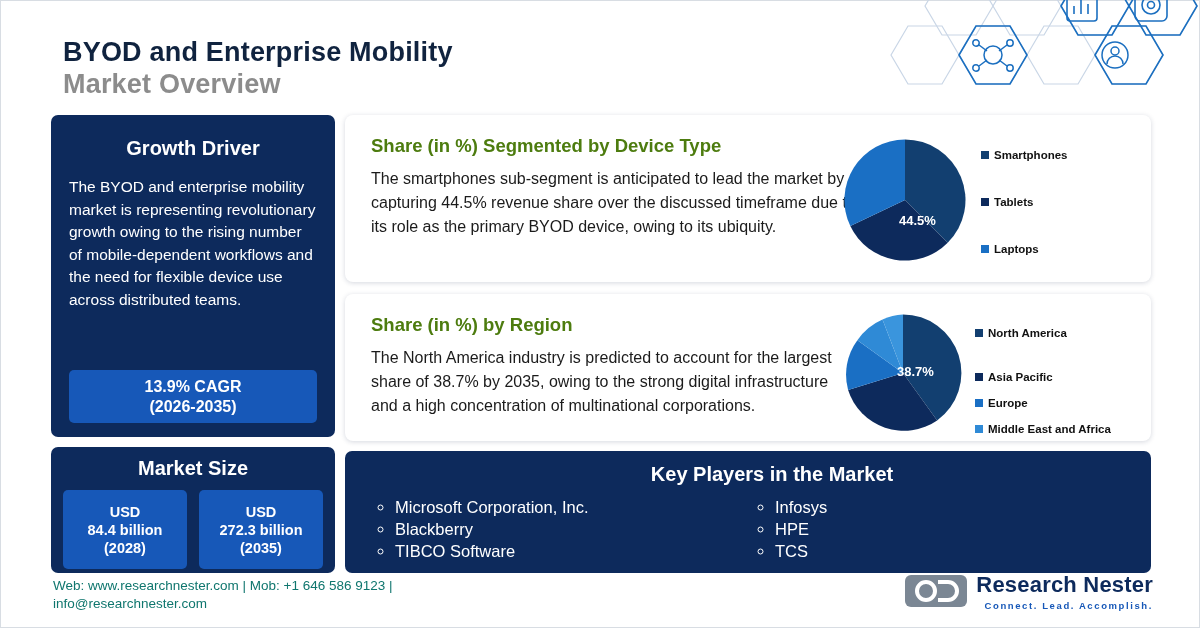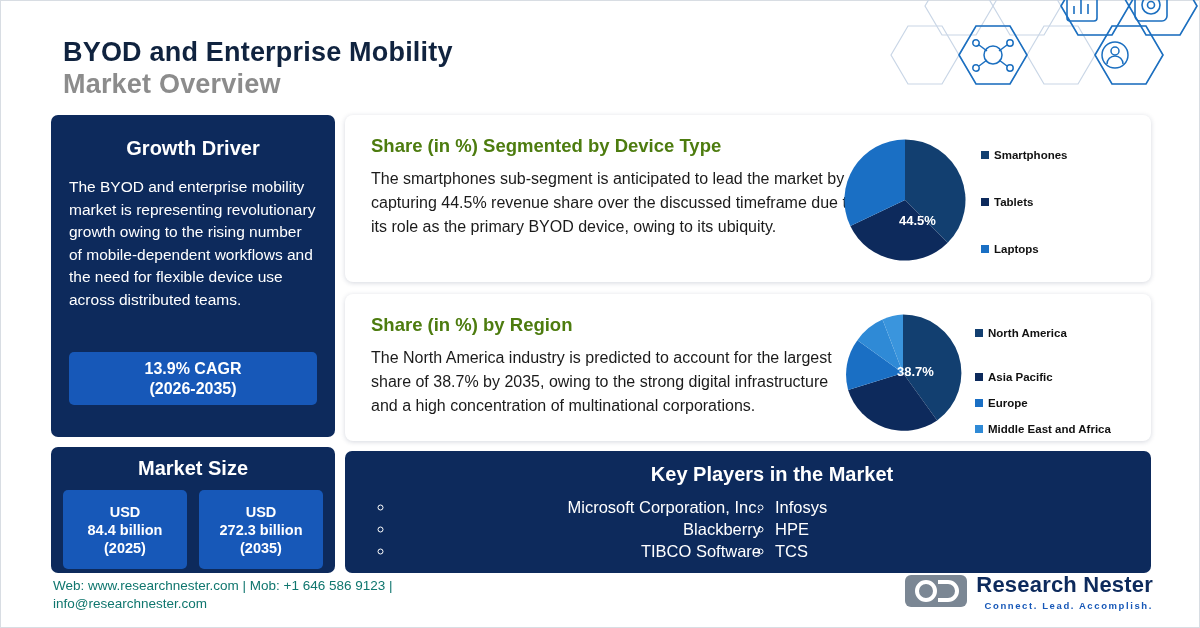--- a/index.html
+++ b/index.html
@@ -36,21 +36,21 @@
   }
   .growth-title {
     text-align: center; color: #ffffff; font-size: 20px; font-weight: bold;
     margin-top: 22px;
   }
   .growth-body {
     color: #ffffff; font-size: 15.5px; line-height: 22.5px;
     margin: 16px 18px 0 18px;
   }
   .cagr-box {
-    position: absolute; left: 18px; bottom: 32px; width: 248px; height: 53px;
+    position: absolute; left: 18px; bottom: 14px; width: 248px; height: 53px;
     background: #1758b8; border-radius: 5px; color: #fff; text-align: center;
     display: flex; flex-direction: column; justify-content: center;
     font-size: 16px; font-weight: bold; line-height: 20px;
   }
   .msize-card {
     position: absolute; left: 50px; top: 446px; width: 284px; height: 126px;
     background: #0d2a5c; border-radius: 7px;
   }
   .msize-title {
     text-align: center; color: #fff; font-size: 20px; font-weight: bold; margin-top: 10px;
@@ -92,21 +92,21 @@
     background: #0d2a5c; border-radius: 7px;
   }
   .players-title {
     text-align: center; color: #fff; font-size: 20px; font-weight: bold; margin-top: 12px; padding-left: 48px;
   }
   .players-cols {
     display: flex; margin-top: 10px; padding-left: 36px; color: #fff; font-size: 16.5px;
   }
   .players-cols ul { list-style: circle; margin-left: 14px; }
   .players-cols li { line-height: 22px; }
-  .col-a { width: 380px; text-align: right; }
+  .col-a { width: 380px; }
   
   .footer {
     position: absolute; left: 52px; bottom: 14px;
     font-size: 13.5px; color: #0f766e; line-height: 18px;
   }
   .brand {
     position: absolute; right: 46px; bottom: 16px; display: flex; align-items: center;
   }
   .brand-text { margin-left: 8px; }
   .brand-name { font-size: 22px; font-weight: bold; color: #0d2a5c; letter-spacing: .2px; }
@@ -186,21 +186,21 @@
       <span>(2026-2035)</span>
     </div>
   </div>
 
   <div class="msize-card">
     <div class="msize-title">Market Size</div>
     <div class="msize-boxes">
       <div class="msize-box">
         <span>USD</span>
         <span>84.4 billion</span>
-        <span>(2025)</span>
+        <span>(2028)</span>
       </div>
       <div class="msize-box">
         <span>USD</span>
         <span>272.3 billion</span>
         <span>(2035)</span>
       </div>
     </div>
   </div>
 
   <div class="card card-1">

